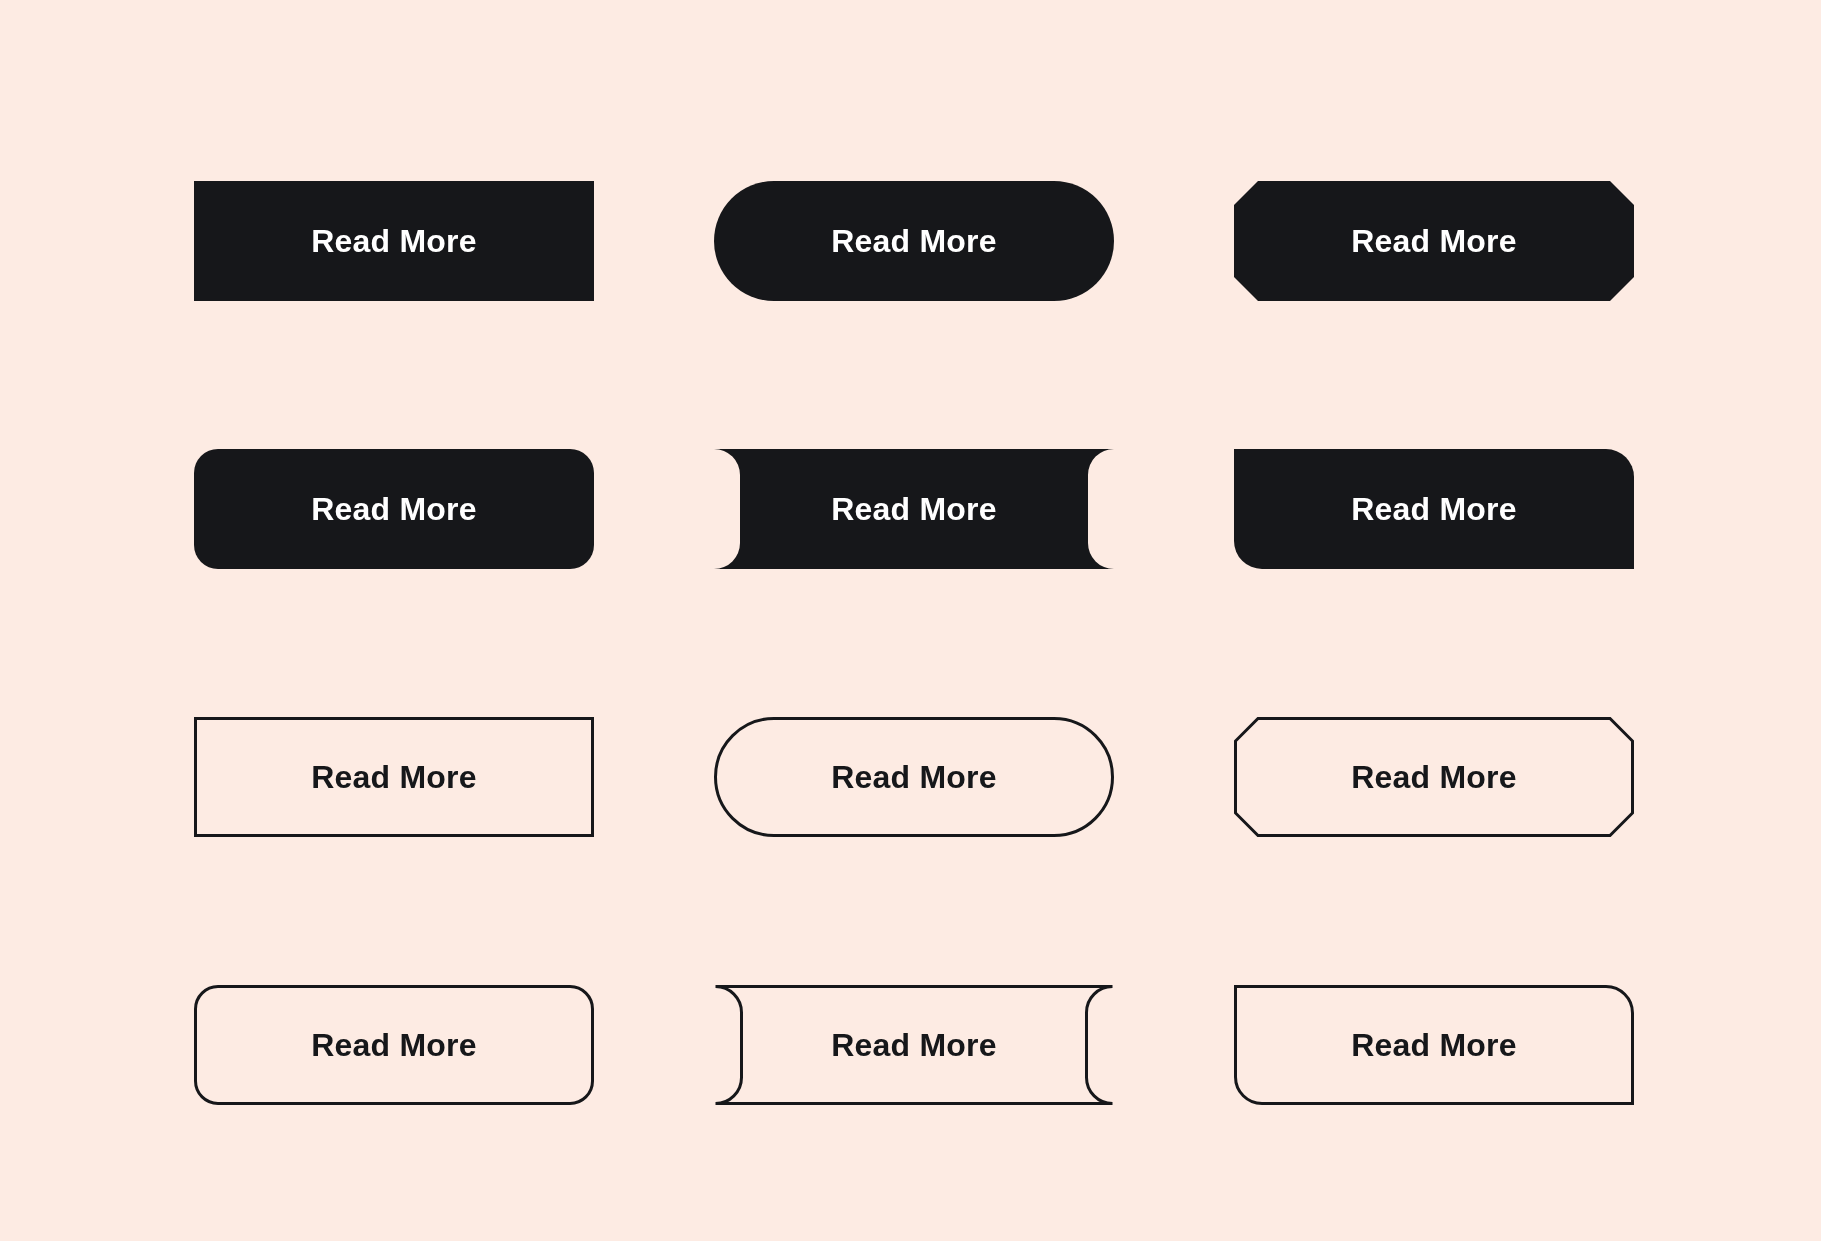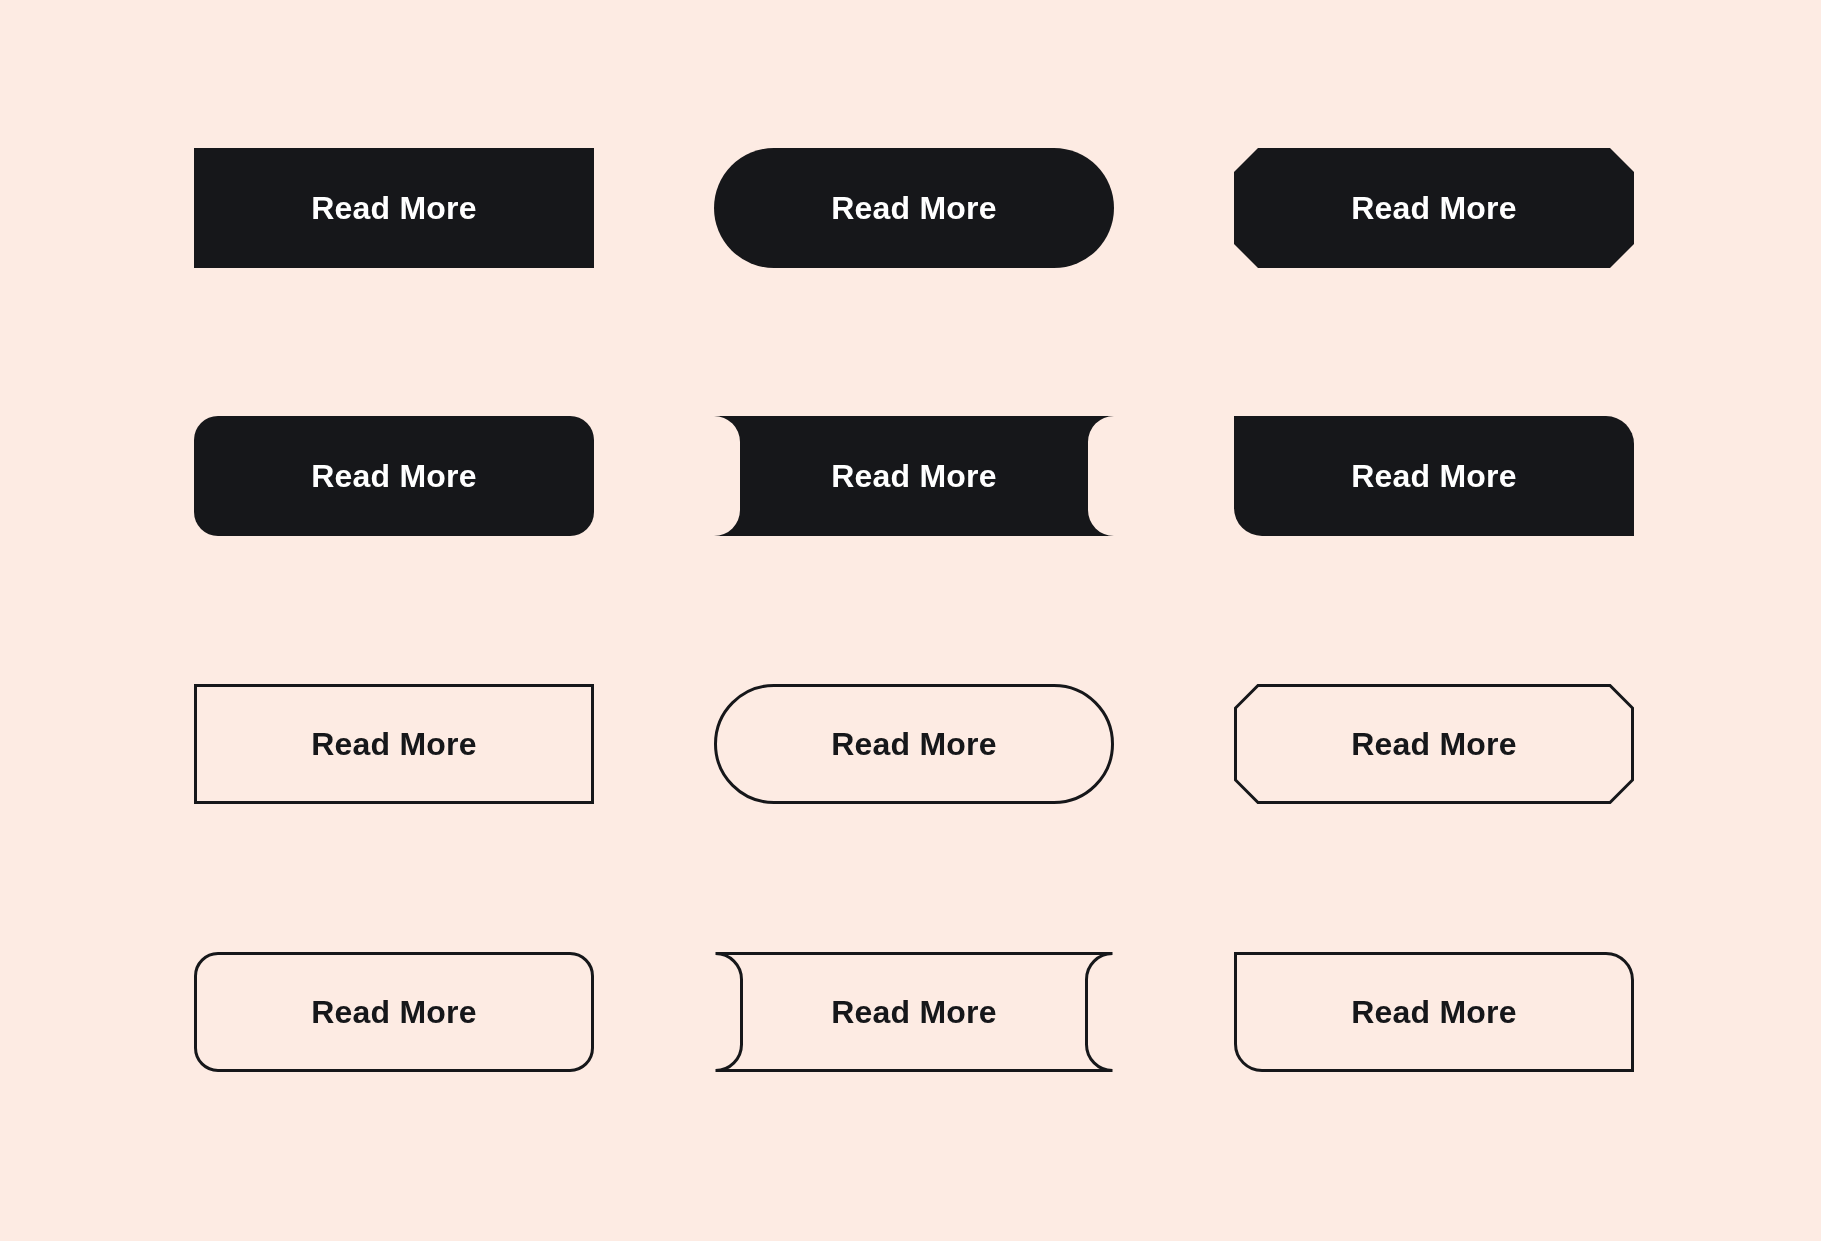--- a/index.html
+++ b/index.html
@@ -18,21 +18,21 @@
   .canvas {
     position: relative;
     width: 1821px;
     height: 1241px;
     background: #fdebe3;
   }
 
   .button-grid {
     position: absolute;
     left: 194px;
-    top: 148px;
+    top: 181px;
     width: 1440px;
     display: grid;
     grid-template-columns: repeat(3, 400px);
     grid-template-rows: repeat(4, 120px);
     column-gap: 120px;
     row-gap: 148px;
   }
 
   
   .btn {

